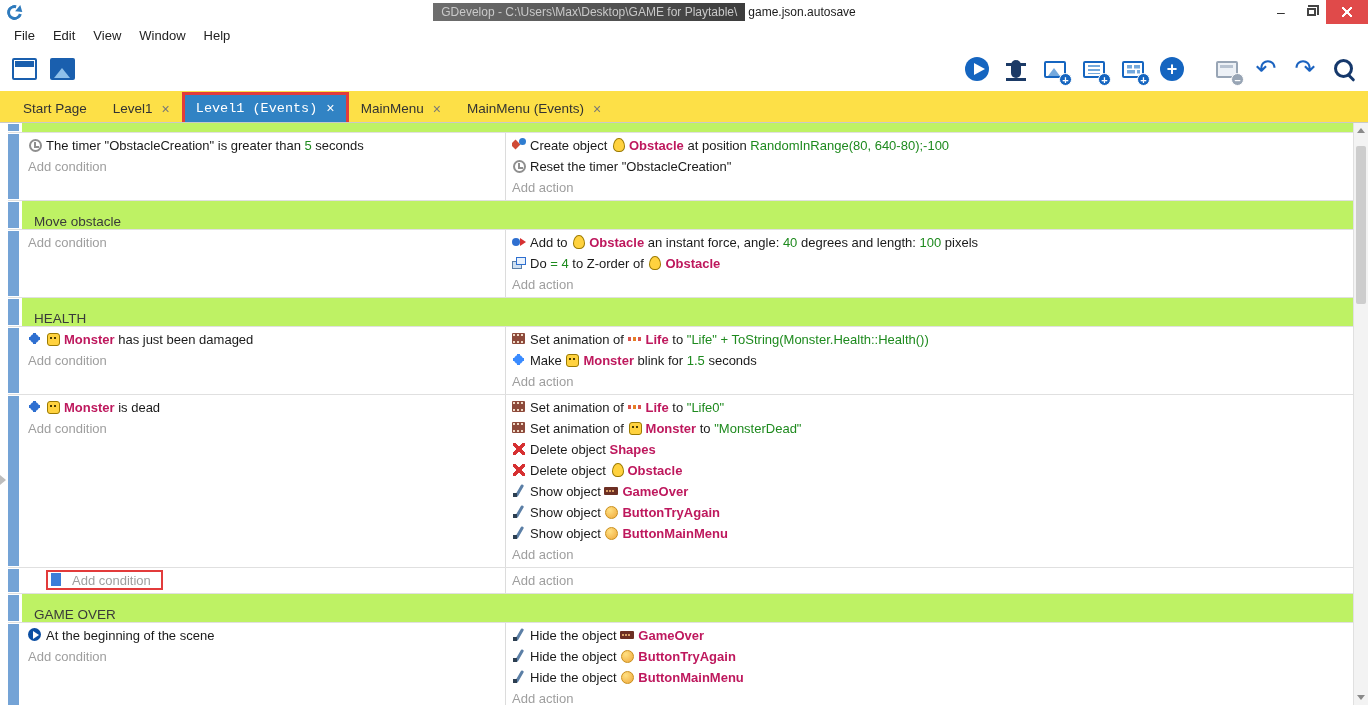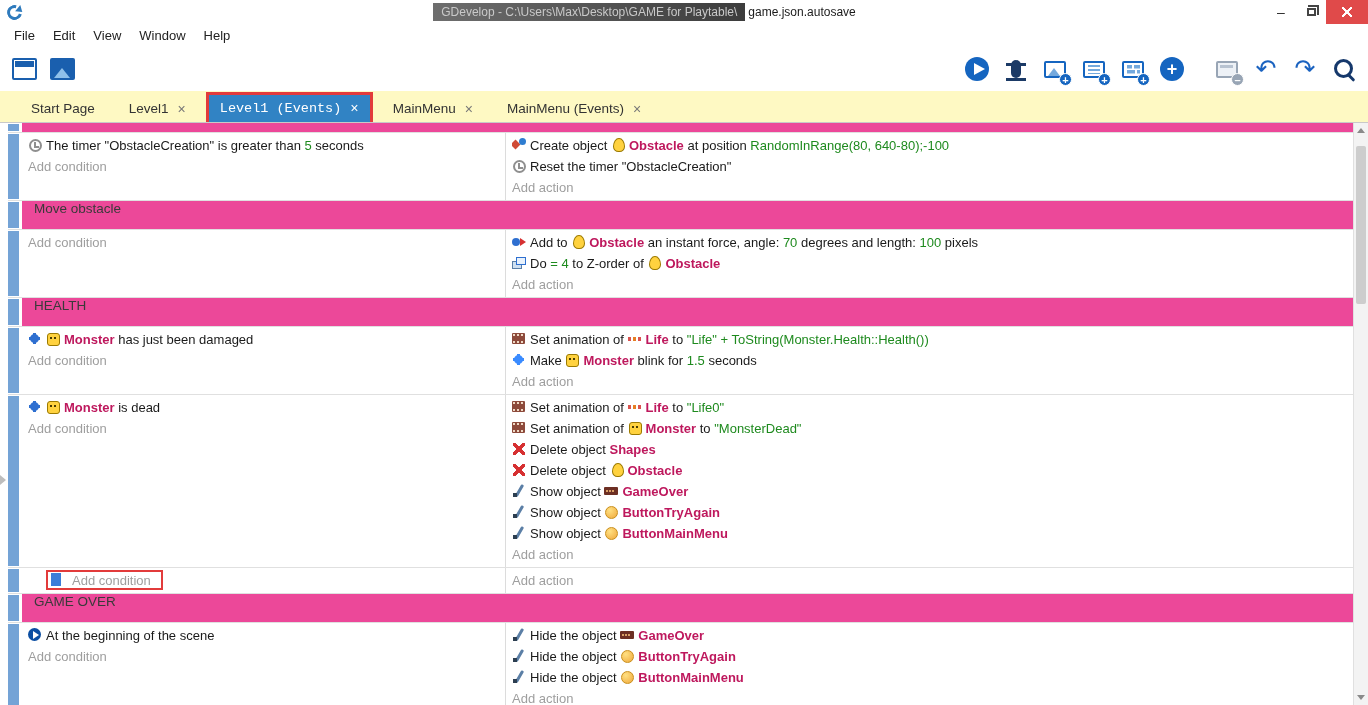--- a/index.html
+++ b/index.html
@@ -59,34 +59,34 @@
   .ti-pm { width:25px; height:22px; border:2px solid #1a5fae; border-radius:2px; background:#fff; }
   .ti-pm::before { content:''; position:absolute; left:1px; top:1px; right:1px; height:6px; background:#1a5fae; }
   .ti-sp { width:25px; height:22px; background:#1a5fae; border-radius:2px; }
   .ti-sp::after { content:''; position:absolute; left:4px; bottom:2px; border-left:8px solid transparent; border-right:8px solid transparent; border-bottom:10px solid #8fc0ea; }
   .glyph { font-family:"DejaVu Sans",sans-serif; font-size:25px; color:#1b63c0; line-height:26px; }
   .badge { position:absolute; right:-3px; bottom:-3px; width:13px; height:13px; border-radius:50%; background:#1565c0; border:1px solid #fff; z-index:1; }
   .badge::before { content:'+'; position:absolute; left:0; right:0; top:0; text-align:center; color:#fff; font:bold 11px/12px "Liberation Sans",sans-serif; }
   .badge.minus { background:#98a5b5; } .badge.minus::before { content:'\2013'; }
 
   
-  .tabbar { height:31px; display:flex; align-items:flex-end; padding-left:20px; gap:12px; background:#fef9c3; flex:0 0 auto; }
+  .tabbar { height:31px; display:flex; align-items:flex-end; padding-left:12px; gap:4px; background:#fde047; flex:0 0 auto; }
   .tab { display:flex; align-items:center; height:27px; padding:0 11px; font-size:13.5px; color:#333; cursor:pointer; gap:9px; white-space:nowrap; }
   .tab.active { background:#3183c4; color:#fff; }
   .tab.annotated { box-shadow:0 0 0 3px #e23b3b;font-family:Liberation Mono, monospace; }
   .tab-close { color:#777; font-size:14px; }
   .tab.active .tab-close { color:#fff; }
 
   
   .sheet-wrap { flex:1; display:flex; min-height:0; border-top:1px solid #c9c9c9; }
   .sheet { flex:1; background:#fff; padding-left:8px; position:relative; overflow:hidden; }
   .row { display:flex; border-bottom:1px solid #e0e0e0; }
   .gutter { width:14px; position:relative; background:#fff; flex:0 0 auto; }
   .gutter::before { content:''; position:absolute; left:0; top:1px; bottom:1px; width:11px; background:#74a3d6; }
-  .gbody { flex:1; background:#ec4899; height:28px; display:flex; align-items:flex-start; }
+  .gbody { flex:1; background:#bef264; height:28px; display:flex; align-items:flex-end; }
   .partial .gbody { height:9px; }
   .glabel { padding-left:12px; font-size:13.5px; color:#3a3a3a; }
   .ebody { flex:1; display:flex; background:#fff; }
   .cell { padding:2px 0 2px 6px; }
   .cond { width:484px; border-right:1px solid #dcdcdc; flex:0 0 auto; }
   .act { flex:1; }
   .row.sub .cond { padding-left:24px; }
   .line { height:21px; line-height:21px; font-size:13px; color:#1a1a1a; white-space:nowrap; overflow:hidden; cursor:default; }
   .seg-o { color:#be185d; font-weight:bold; }
   .seg-p { color:#1e8a1e; }
@@ -265,21 +265,21 @@
           <span class="glabel">Move obstacle</span>
         </div>
       </div>
       <div class="row event">
         <div class="gutter"></div>
         <div class="ebody">
           <div class="cell cond">
             <div class="line ph">Add condition</div>
           </div>
           <div class="cell act">
-            <div class="line"><span class="icn icn-force"></span><span class="seg-t">Add to </span><span class="icn icn-obstacle"></span><span class="seg-o">Obstacle</span><span class="seg-t"> an instant force, angle: </span><span class="seg-p">70</span><span class="seg-t"> degrees and length: </span><span class="seg-p">100</span><span class="seg-t"> pixels</span></div>
+            <div class="line"><span class="icn icn-force"></span><span class="seg-t">Add to </span><span class="icn icn-obstacle"></span><span class="seg-o">Obstacle</span><span class="seg-t"> an instant force, angle: </span><span class="seg-p">40</span><span class="seg-t"> degrees and length: </span><span class="seg-p">100</span><span class="seg-t"> pixels</span></div>
             <div class="line"><span class="icn icn-zorder"></span><span class="seg-t">Do </span><span class="seg-p">= 4</span><span class="seg-t"> to Z-order of </span><span class="icn icn-obstacle"></span><span class="seg-o">Obstacle</span></div>
             <div class="line ph">Add action</div>
           </div>
         </div>
       </div>
       <div class="row group">
         <div class="gutter"></div>
         <div class="gbody">
           <span class="glabel">HEALTH</span>
         </div>

